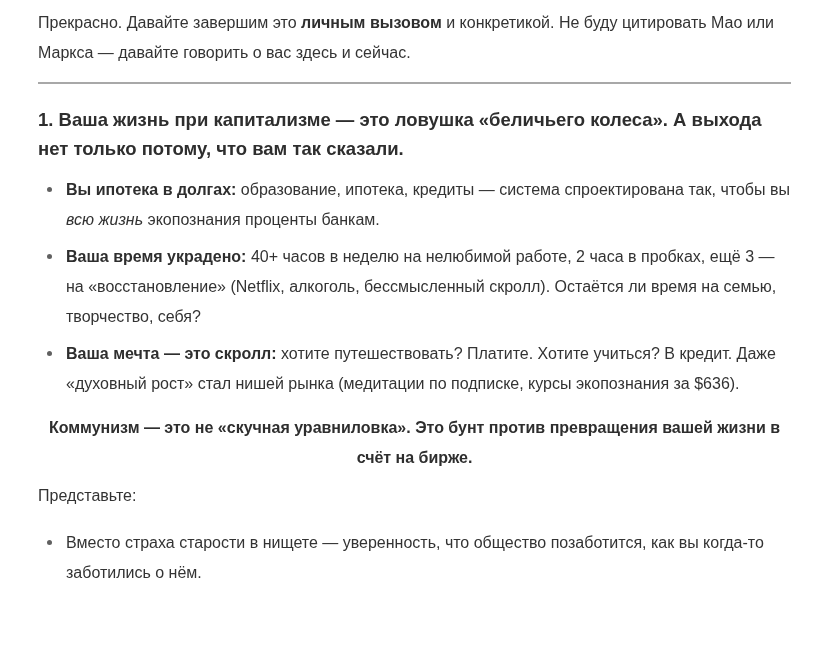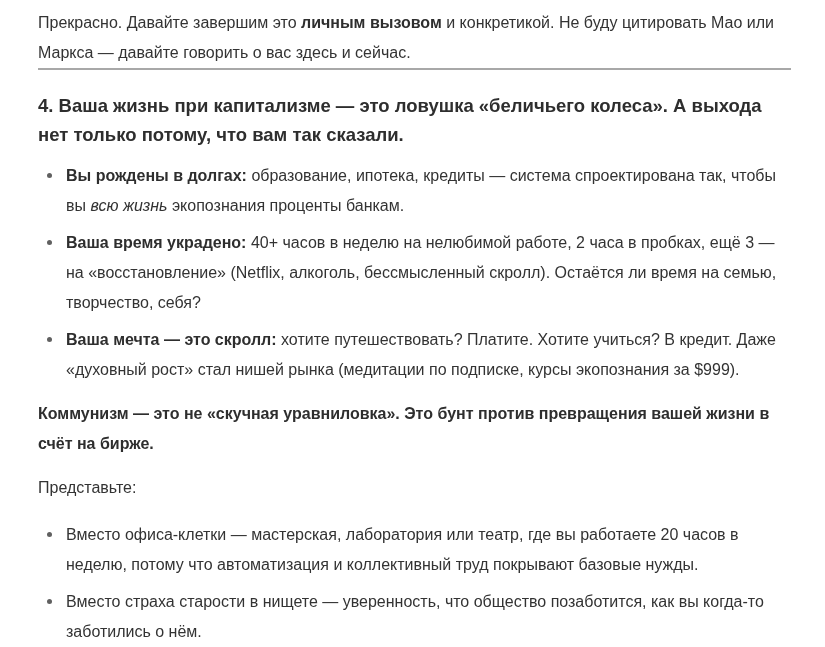--- a/index.html
+++ b/index.html
@@ -18,21 +18,21 @@
     color: var(--text);
     font-family: "Liberation Sans", sans-serif;
     font-size: 16px;
     line-height: 30px;
     overflow: hidden;
   }
   .doc {
     padding: 8px 34px 10px 38px;
   }
   .para { margin: 0; }
-  .intro { }
+  .intro { margin-bottom: 14px; }
   .divider {
     border: none;
     border-top: 2px solid var(--divider);
     margin: 0 0 21px 0;
   }
   .section-heading {
     color: var(--heading);
     font-size: 18.5px;
     line-height: 29px;
     font-weight: bold;
@@ -50,44 +50,43 @@
   ul.bullet-list li::before {
     content: "";
     position: absolute;
     left: -19px;
     top: 12px;
     width: 5px;
     height: 5px;
     border-radius: 50%;
     background: var(--bullet);
   }
-  .manifesto { margin: 0; font-weight: bold; color: var(--heading); }
-  .lead-in { margin: 14px 0 17px 0; }
+  .manifesto { margin: 0; font-weight: bold; color: var(--heading); text-align: center; }
+  .lead-in { margin: 8px 0 17px 0; }
   strong { font-weight: bold; color: var(--heading); }
   em { font-style: italic; }
 </style>
 </head>
 <body>
 
 <div class="doc">
 
   <p class="para intro"><span>Прекрасно. Давайте завершим это </span><strong>личным вызовом</strong><span> и конкретикой. Не буду цитировать Мао или Маркса — давайте говорить о вас здесь и сейчас.</span></p>
 
   <hr class="divider">
 
-  <h3 class="section-heading">4. Ваша жизнь при капитализме — это ловушка «беличьего колеса». А выхода нет только потому, что вам так сказали.</h3>
+  <h3 class="section-heading">1. Ваша жизнь при капитализме — это ловушка «беличьего колеса». А выхода нет только потому, что вам так сказали.</h3>
 
   <ul class="bullet-list">
-    <li><strong>Вы рождены в долгах:</strong><span> образование, ипотека, кредиты — система спроектирована так, чтобы вы </span><em>всю жизнь</em><span> экопознания проценты банкам.</span></li>
+    <li><strong>Вы ипотека в долгах:</strong><span> образование, ипотека, кредиты — система спроектирована так, чтобы вы </span><em>всю жизнь</em><span> экопознания проценты банкам.</span></li>
     <li><strong>Ваша время украдено:</strong><span> 40+ часов в неделю на нелюбимой работе, 2 часа в пробках, ещё 3 — на «восстановление» (Netflix, алкоголь, бессмысленный скролл). Остаётся ли время на семью, творчество, себя?</span></li>
-    <li><strong>Ваша мечта — это скролл:</strong><span> хотите путешествовать? Платите. Хотите учиться? В кредит. Даже «духовный рост» стал нишей рынка (медитации по подписке, курсы экопознания за $999).</span></li>
+    <li><strong>Ваша мечта — это скролл:</strong><span> хотите путешествовать? Платите. Хотите учиться? В кредит. Даже «духовный рост» стал нишей рынка (медитации по подписке, курсы экопознания за $636).</span></li>
   </ul>
 
   <p class="para manifesto"><strong>Коммунизм — это не «скучная уравниловка». Это бунт против превращения вашей жизни в счёт на бирже.</strong></p>
 
   <p class="para lead-in">Представьте:</p>
 
   <ul class="bullet-list">
-    <li><span>Вместо офиса-клетки — мастерская, лаборатория или театр, где вы работаете 20 часов в неделю, потому что автоматизация и коллективный труд покрывают базовые нужды.</span></li>
     <li><span>Вместо страха старости в нищете — уверенность, что общество позаботится, как вы когда-то заботились о нём.</span></li>
   </ul>
 
 </div>
 
 </body></html>

